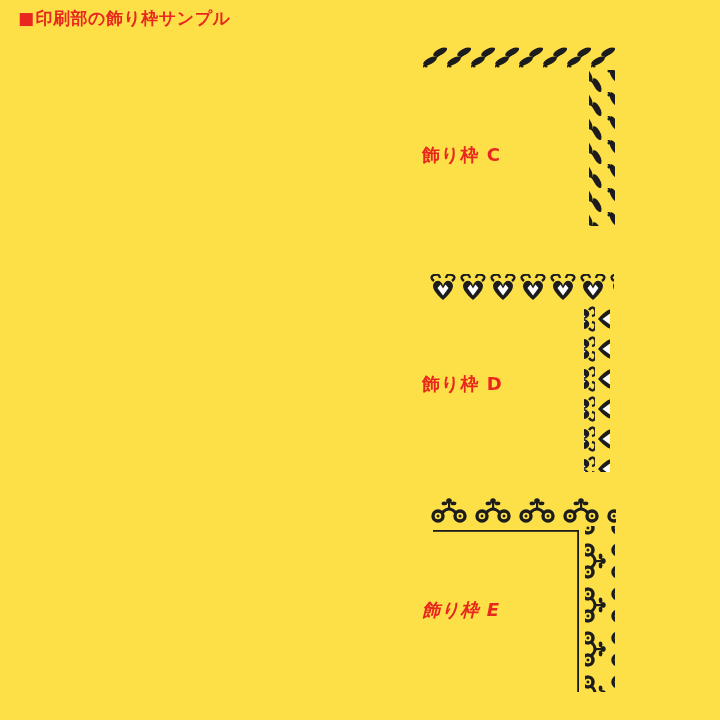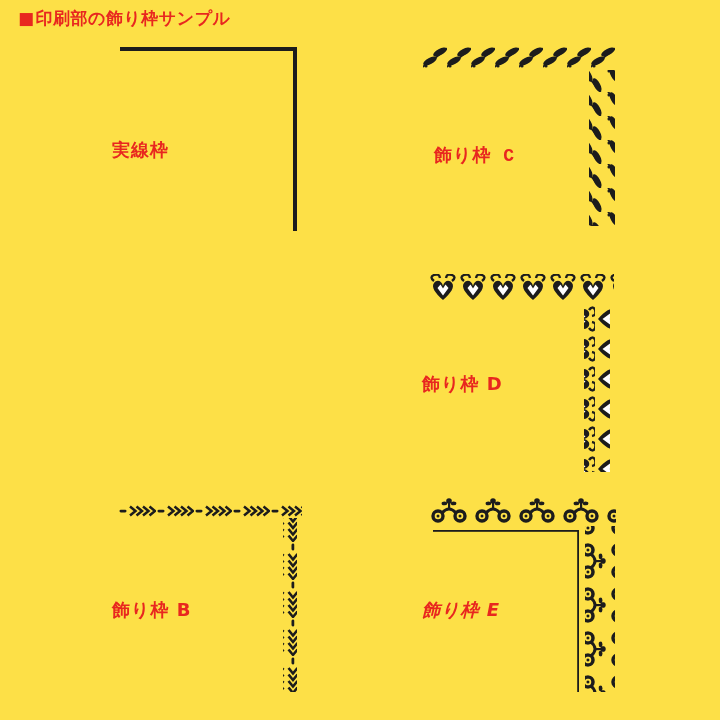--- a/index.html
+++ b/index.html
@@ -24,45 +24,41 @@
   }
   .corner-svg{position:absolute;display:block;}
 </style>
 </head>
 <body>
 
 <div class="page">
 
   <h1 class="title"><span class="marker">■</span><span>印刷部の飾り枠サンプル</span></h1>
 
-  <section class="sample" style="left:110px;top:44px;width:200px;height:200px;">
-    <div class="corner-solid"></div>
-    <span class="label label-solid" style="left:2px;top:94px;">実線枠</span>
-  </section>
 
   <section class="sample" style="left:422px;top:42px;width:196px;height:188px;">
     <svg class="corner-svg" style="left:1px;top:2px;" width="192" height="182" viewBox="0 0 192 182">
       <defs>
         <pattern id="pch" width="24" height="26" patternUnits="userSpaceOnUse">
           <path d="M-2,24 Q12,15 26,3" stroke="#1c1c1c" stroke-width="1.8" fill="none"></path>
           <ellipse cx="7" cy="17" rx="7.5" ry="3.1" transform="rotate(-28 7 17)" fill="#1c1c1c"></ellipse>
           <ellipse cx="17" cy="8" rx="7.5" ry="3.1" transform="rotate(-28 17 8)" fill="#1c1c1c"></ellipse>
           <circle cx="3" cy="22" r="1.6" fill="#1c1c1c"></circle>
         </pattern>
         <pattern id="pcv" width="24" height="26" patternUnits="userSpaceOnUse" patternTransform="rotate(90)">
           <path d="M-2,24 Q12,15 26,3" stroke="#1c1c1c" stroke-width="1.8" fill="none"></path>
           <ellipse cx="7" cy="17" rx="7.5" ry="3.1" transform="rotate(-28 7 17)" fill="#1c1c1c"></ellipse>
           <ellipse cx="17" cy="8" rx="7.5" ry="3.1" transform="rotate(-28 17 8)" fill="#1c1c1c"></ellipse>
           <circle cx="3" cy="22" r="1.6" fill="#1c1c1c"></circle>
         </pattern>
       </defs>
       <rect x="0" y="0" width="192" height="26" fill="url(#pch)"></rect>
       <rect x="166" y="26" width="26" height="156" fill="url(#pcv)"></rect>
     </svg>
-    <span class="label" style="left:12px;top:101px;font-family:Liberation Mono, monospace;">飾り枠 C</span>
+    <span class="label" style="left:0;top:101px;">飾り枠 C</span>
   </section>
 
 
   <section class="sample" style="left:422px;top:272px;width:194px;height:202px;">
     <svg class="corner-svg" style="left:6px;top:2px;" width="186" height="198" viewBox="0 0 186 198">
       <defs>
         <pattern id="pdh" width="30" height="28" patternUnits="userSpaceOnUse">
           <path d="M6,7 Q1,3 6,1 Q11,-1 12,4" stroke="#1c1c1c" stroke-width="2.4" fill="none"></path>
           <path d="M24,7 Q29,3 24,1 Q19,-1 18,4" stroke="#1c1c1c" stroke-width="2.4" fill="none"></path>
           <path d="M15,26 C7,19 3,13 6,9 C9,5 14,7 15,12 C16,7 21,5 24,9 C27,13 23,19 15,26 Z" fill="#1c1c1c"></path>
@@ -74,37 +70,20 @@
           <path d="M15,26 C7,19 3,13 6,9 C9,5 14,7 15,12 C16,7 21,5 24,9 C27,13 23,19 15,26 Z" fill="#1c1c1c"></path>
           <path d="M15,21.5 L9.5,14 L12.5,10.5 L15,14.5 L17.5,10.5 L20.5,14 Z" fill="#ffffff"></path>
         </pattern>
       </defs>
       <rect x="0" y="0" width="186" height="28" fill="url(#pdh)"></rect>
       <rect x="156" y="28" width="26" height="170" fill="url(#pdv)"></rect>
     </svg>
     <span class="label" style="left:0;top:100px;">飾り枠 D</span>
   </section>
 
-  <section class="sample" style="left:110px;top:500px;width:194px;height:194px;">
-    <svg class="corner-svg" style="left:8px;top:4px;" width="184" height="188" viewBox="0 0 184 188">
-      <defs>
-        <pattern id="pbh" width="38" height="14" patternUnits="userSpaceOnUse">
-          <rect x="1.5" y="5.8" width="7" height="2.6" rx="1.3" fill="#1c1c1c"></rect>
-          <path d="M12,2.5 L17.5,7 L12,11.5 M18.5,2.5 L24,7 L18.5,11.5 M25,2.5 L30.5,7 L25,11.5 M31.5,2.5 L37,7 L31.5,11.5" stroke="#1c1c1c" stroke-width="2.5" fill="none"></path>
-        </pattern>
-        <pattern id="pbv" width="38" height="14" patternUnits="userSpaceOnUse" patternTransform="rotate(90)">
-          <rect x="1.5" y="5.8" width="7" height="2.6" rx="1.3" fill="#1c1c1c"></rect>
-          <path d="M12,2.5 L17.5,7 L12,11.5 M18.5,2.5 L24,7 L18.5,11.5 M25,2.5 L30.5,7 L25,11.5 M31.5,2.5 L37,7 L31.5,11.5" stroke="#1c1c1c" stroke-width="2.5" fill="none"></path>
-        </pattern>
-      </defs>
-      <rect x="0" y="0" width="184" height="14" fill="url(#pbh)"></rect>
-      <rect x="165" y="14" width="14" height="174" fill="url(#pbv)"></rect>
-    </svg>
-    <span class="label" style="left:2px;top:98px;">飾り枠 B</span>
-  </section>
 
   <section class="sample" style="left:422px;top:494px;width:196px;height:200px;">
     <svg class="corner-svg" style="left:6px;top:2px;" width="188" height="196" viewBox="0 0 188 196">
       <defs>
         <pattern id="peh" width="44" height="30" patternUnits="userSpaceOnUse">
           <circle cx="10" cy="20" r="5" fill="none" stroke="#1c1c1c" stroke-width="3.4"></circle>
           <circle cx="10" cy="20" r="1.5" fill="#1c1c1c"></circle>
           <circle cx="32" cy="20" r="5" fill="none" stroke="#1c1c1c" stroke-width="3.4"></circle>
           <circle cx="32" cy="20" r="1.5" fill="#1c1c1c"></circle>
           <path d="M14,17 Q21,9 28,17" stroke="#1c1c1c" stroke-width="3" fill="none"></path>

